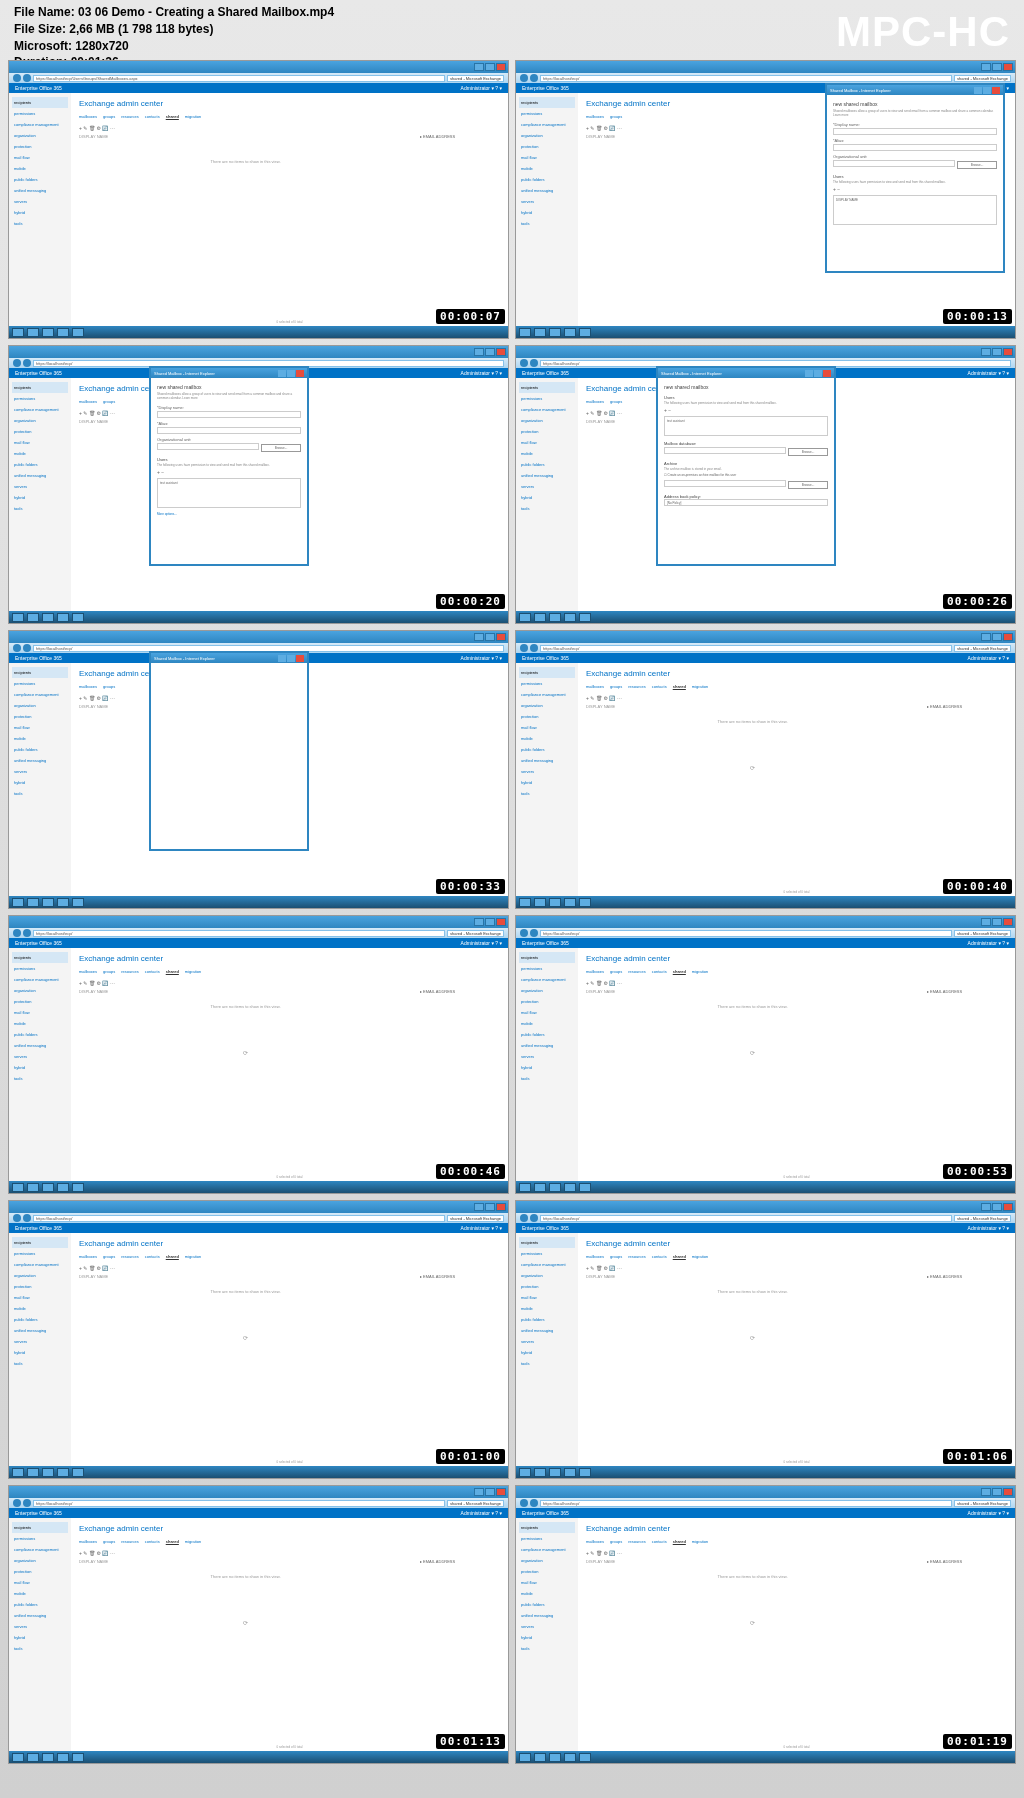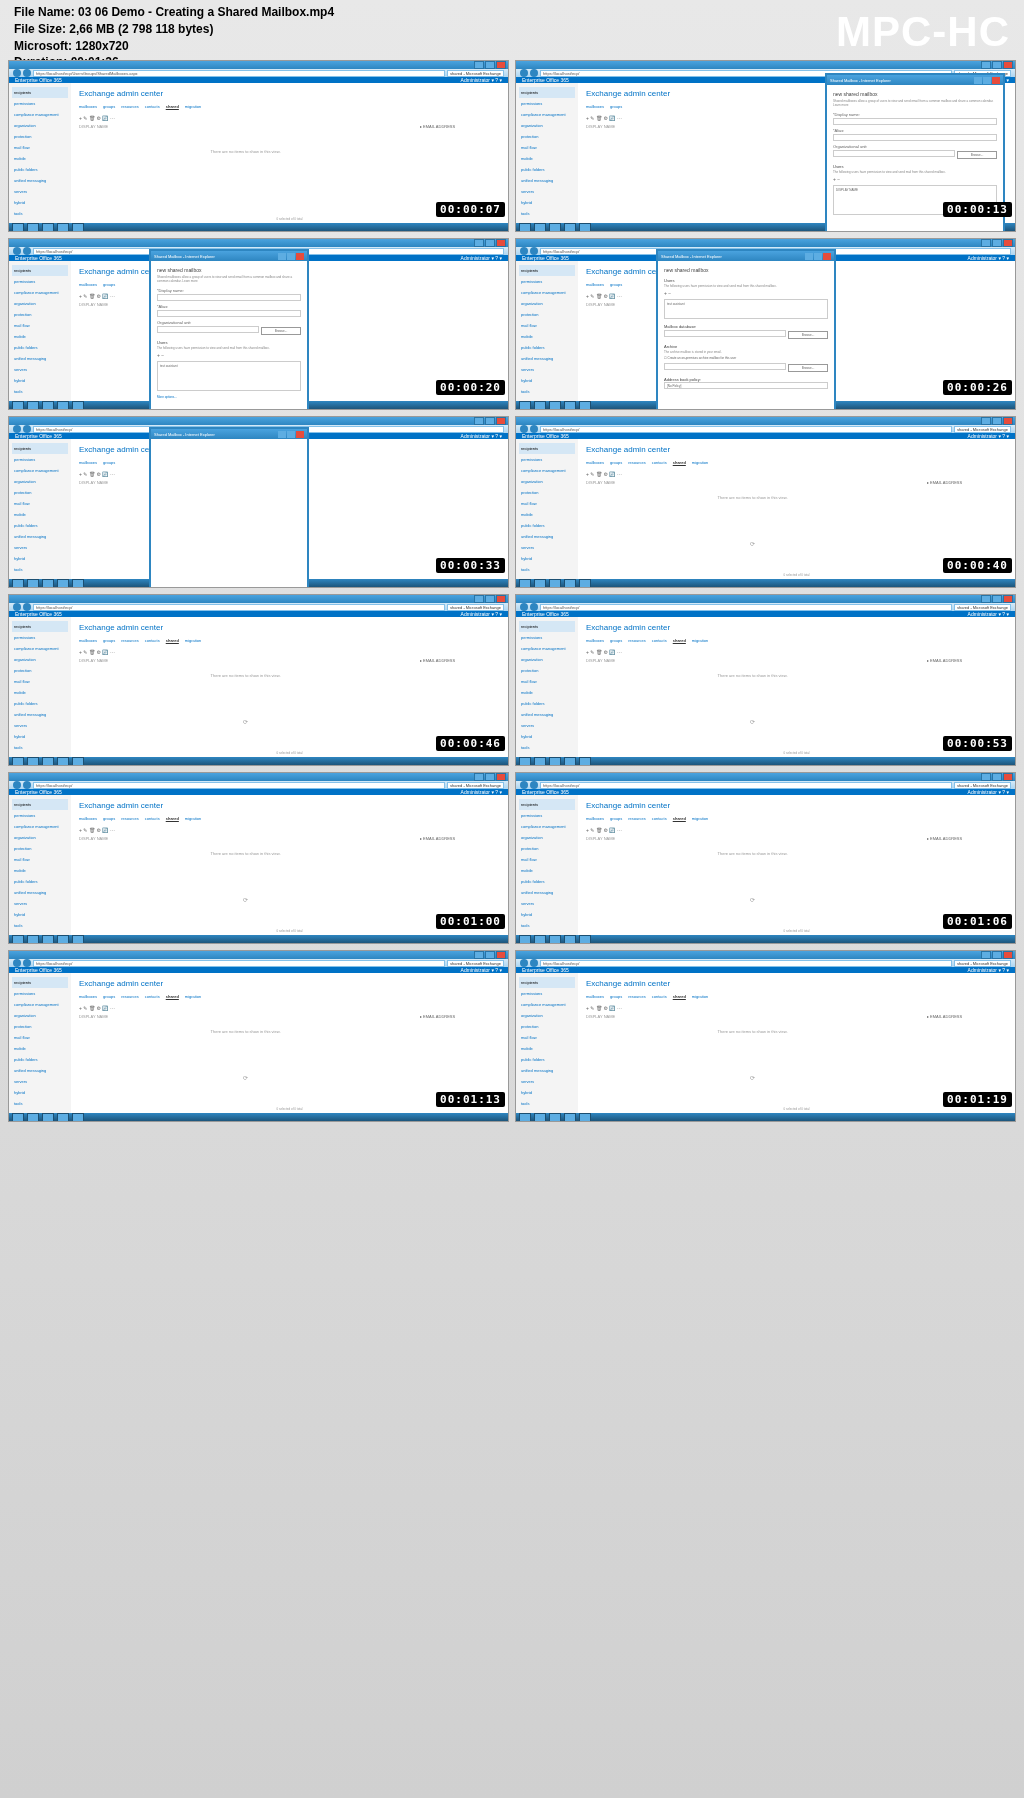--- a/index.html
+++ b/index.html
@@ -1,20 +1,20 @@
 <!DOCTYPE html>
 <html><head>
 <meta charset="utf-8">
 <style>
 * { margin: 0; padding: 0; box-sizing: border-box; font-family: 'Segoe UI', Arial, sans-serif; }
 body { background: linear-gradient(to bottom, #e8e8e8, #d0d0d0); width: 1024px; height: 1798px; position: relative; }
 .header-info { position: absolute; top: 4px; left: 14px; font-size: 12px; font-weight: bold; color: #000; line-height: 1.4; }
 .watermark { position: absolute; top: 8px; right: 14px; font-size: 42px; font-weight: bold; color: #fff; letter-spacing: 1px; }
 .grid { position: absolute; top: 60px; left: 8px; right: 8px; display: grid; grid-template-columns: 1fr 1fr; gap: 6px; }
-.thumb { background: #c2410c; border: 1px solid #999; position: relative; height: 172px; overflow: hidden; padding-left: 23px; }
+.thumb { background: #c2410c; border: 1px solid #999; position: relative; height: 279px; overflow: hidden; padding-left: 23px; }
 .thumb-window { position: absolute; inset: 0; display: flex; flex-direction: column; }
 .titlebar { height: 12px; background: linear-gradient(to bottom, #4aa3df, #2e86c1); display: flex; justify-content: flex-end; align-items: center; padding: 0 2px; }
 .titlebar .btn { width: 10px; height: 8px; background: #5dade2; margin-left: 1px; border: 1px solid #2874a6; }
 .titlebar .btn.close { background: #e74c3c; }
 .addrbar { height: 10px; background: linear-gradient(to bottom, #d6eaf8, #aed6f1); display: flex; align-items: center; padding: 0 4px; }
 .addrbar .navbtn { width: 8px; height: 8px; border-radius: 50%; background: #2e86c1; margin-right: 2px; }
 .addrbar .url { flex: 1; height: 7px; background: #fff; border: 1px solid #85c1e9; font-size: 4px; line-height: 5px; padding-left: 2px; color: #555; }
 .addrbar .tab { height: 7px; background: #fff; border: 1px solid #85c1e9; font-size: 4px; line-height: 5px; padding: 0 2px; color: #333; margin-left: 2px; }
 .ribbon { height: 10px; background: #0072c6; display: flex; align-items: center; padding: 0 6px; justify-content: space-between; }
 .ribbon span { font-size: 5px; color: #fff; }
@@ -50,21 +50,21 @@
 .popup-body .psmall { font-size: 3px; color: #888; margin-top: 1px; }
 .popup-body .pcheck { font-size: 3px; color: #666; margin-top: 2px; }
 .popup-body .pselect { width: 100%; height: 7px; border: 1px solid #ccc; font-size: 3px; padding-left: 2px; line-height: 6px; }
 .loading { font-size: 6px; color: #999; text-align: center; margin-top: 40px; }
 </style>
 </head>
 <body>
 
 <div class="header-info">
   <div>File Name: 03 06 Demo - Creating a Shared Mailbox.mp4</div>
-  <div>File Size: 2,66 MB (2 798 118 bytes)</div>
+  <div>File Size: 2,66 MB (1 798 118 bytes)</div>
   <div>Microsoft: 1280x720</div>
   <div>Duration: 00:01:26</div>
 </div>
 <div class="watermark">MPC-HC</div>
 
 <div class="grid">
 
   <div class="thumb">
     <div class="thumb-window">
       <div class="titlebar">

